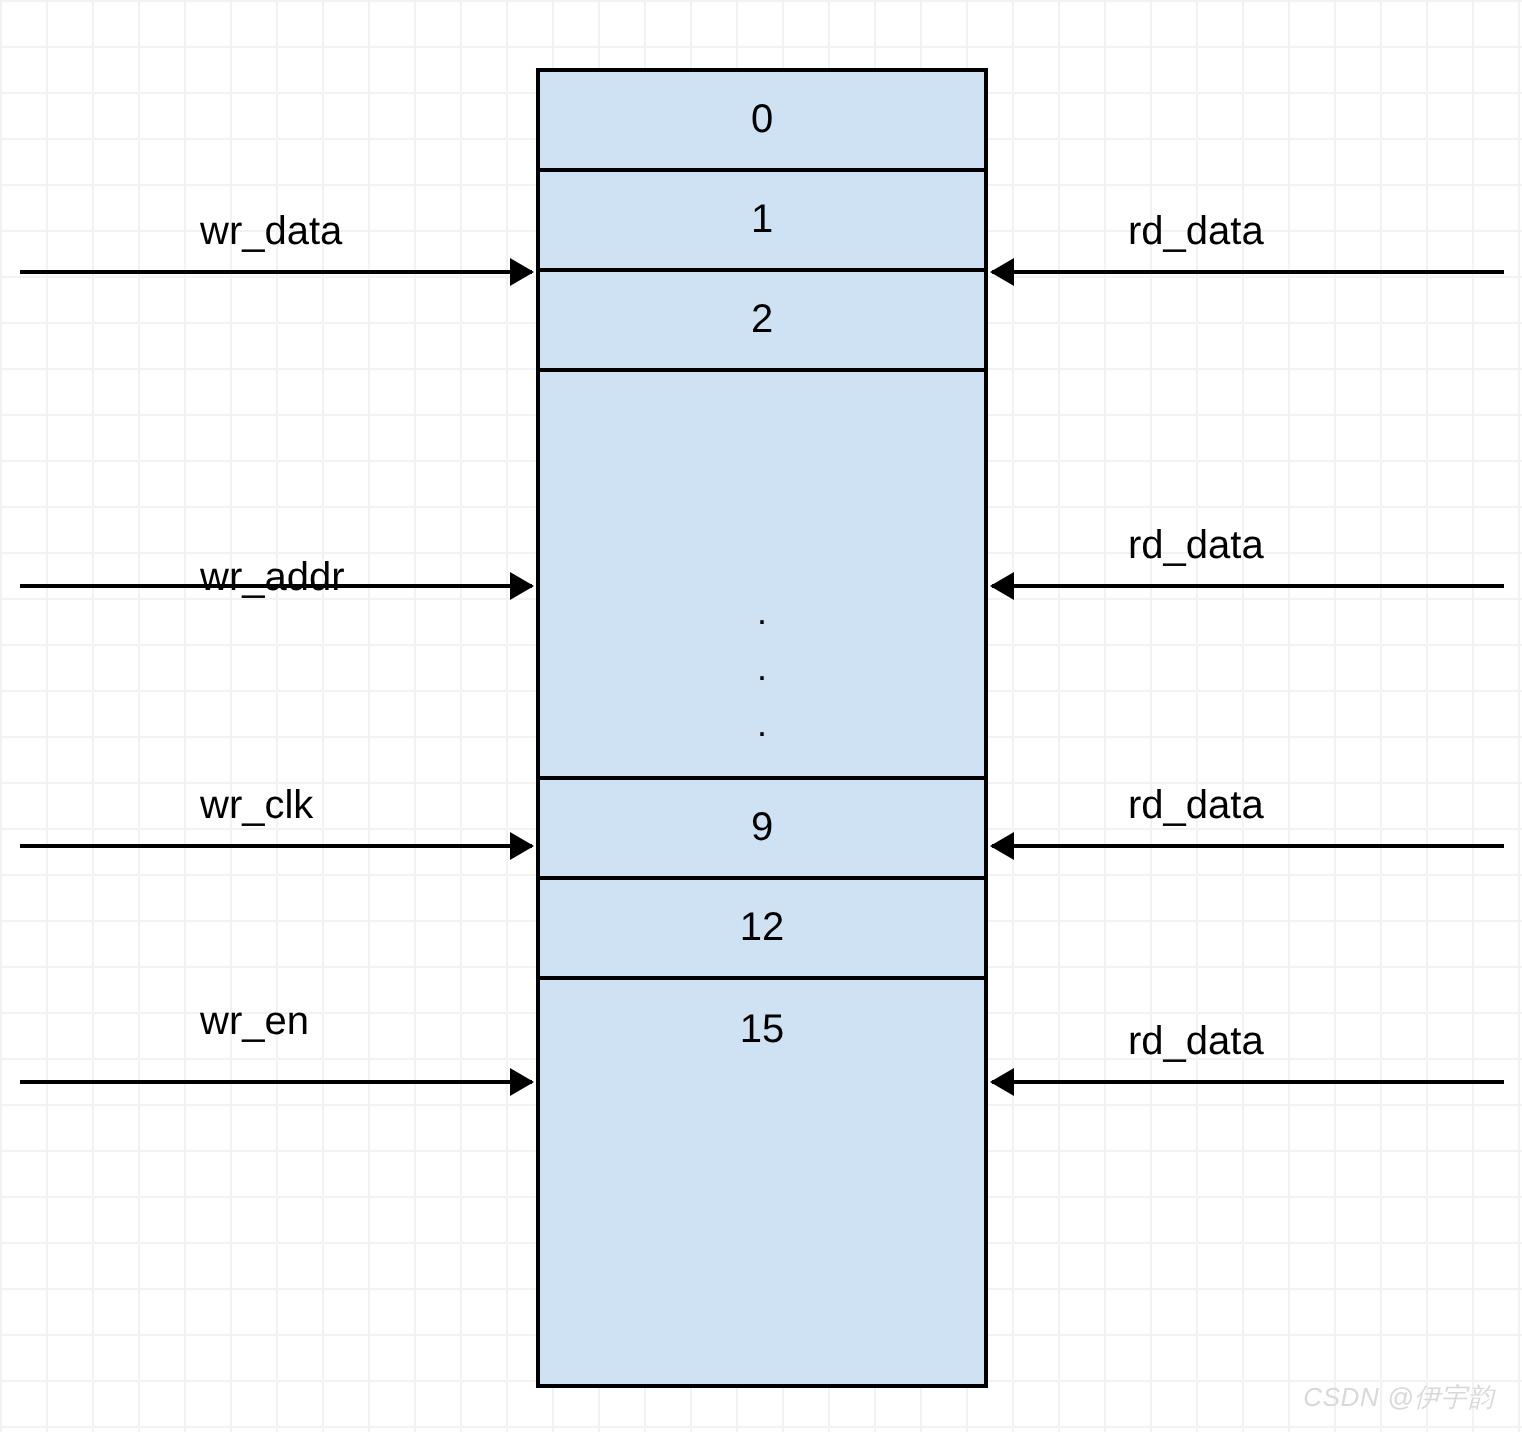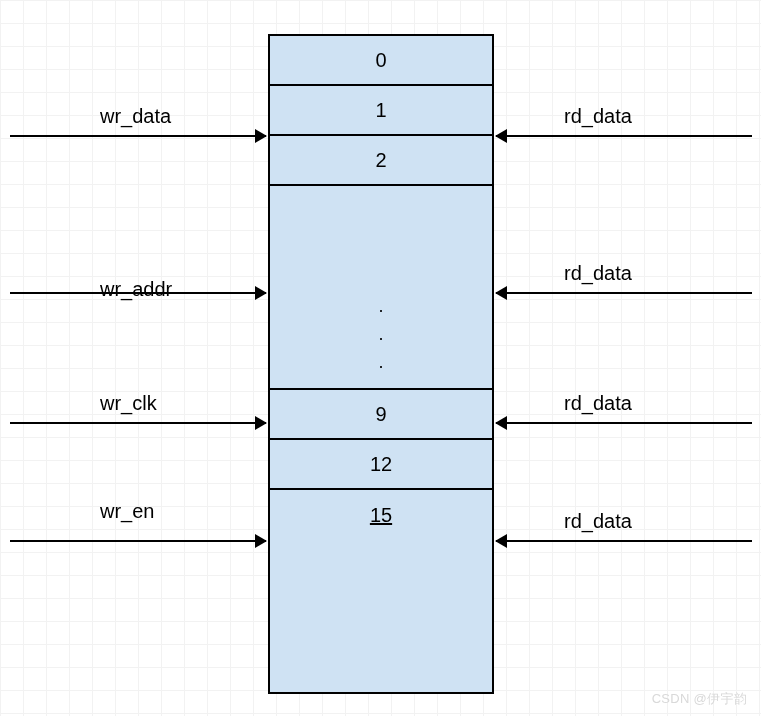--- a/index.html
+++ b/index.html
@@ -30,21 +30,21 @@
     }
     .cell {
       width: 100%;
       border-bottom: 2px solid #000;
       display: flex;
       align-items: center;
       justify-content: center;
       font-size: 20px;
       color: #000;
     }
-    .cell:last-child { border-bottom: none; text-decoration: underline; }
+    .cell:last-child { border-bottom: none; }
     .c-small { height: 50px; }
     .c-big { height: 204px; flex-direction: column; justify-content: flex-end; }
     .dots { font-size: 18px; line-height: 28px; letter-spacing: 0; padding-bottom: 12px; }
     .dot-line { display: block; }
 
     
     .arrow {
       position: absolute;
       height: 2px;
       background: #000;
@@ -70,20 +70,21 @@
       border-top: 7px solid transparent;
       border-bottom: 7px solid transparent;
     }
     .watermark {
       position: absolute;
       right: 14px;
       bottom: 8px;
       font-size: 13px;
       color: #d9d9d9;
       letter-spacing: 0.3px;
+      font-style: italic;
     }
   </style>
 </head>
 <body>
 
 <div class="grid-bg"></div>
 
 <div class="memory-block">
   <div class="cell c-small">0</div>
   <div class="cell c-small">1</div>

